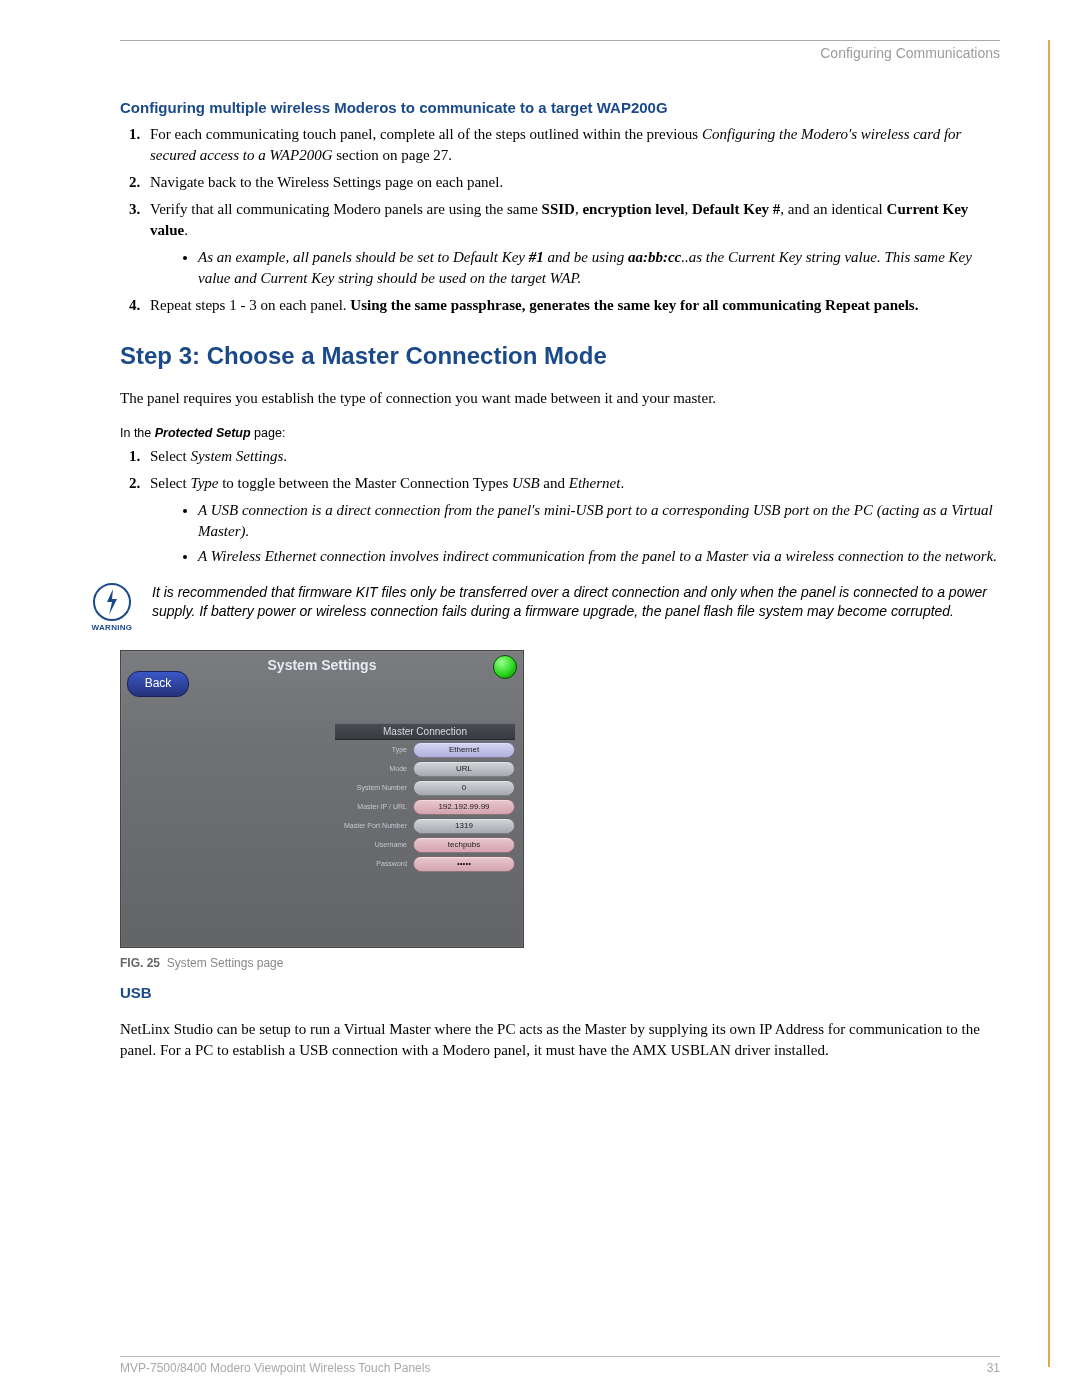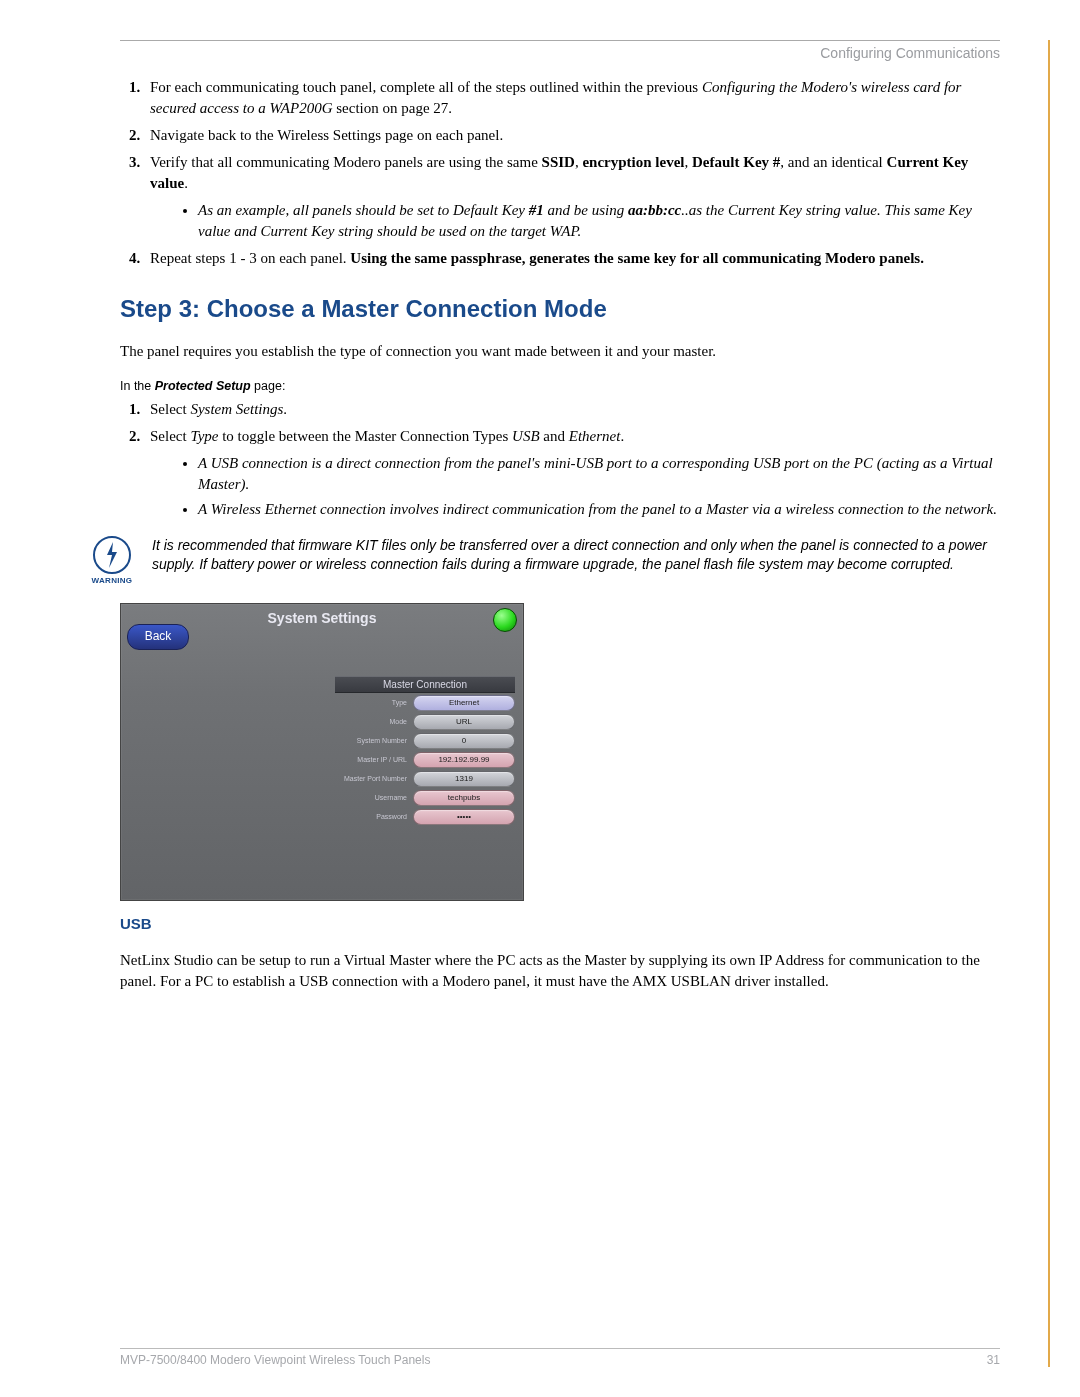--- a/index.html
+++ b/index.html
@@ -18,21 +18,21 @@
   }
   .top-rule {
     border-top: 1px solid #aaa;
     margin: 0 0 4px 0;
   }
   .header-right {
     text-align: right;
     color: #9a9ca0;
     font-family: Arial, Helvetica, sans-serif;
     font-size: 14px;
-    margin-bottom: 16px;
+    margin-bottom: 38px;
   }
   .section-heading {
     font-family: Arial, Helvetica, sans-serif;
     font-weight: bold;
     color: #1a4a8a;
     font-size: 15px;
     margin: 14px 0 8px 0;
   }
   .h2-heading {
     font-family: Arial, Helvetica, sans-serif;
@@ -217,21 +217,21 @@
     font-family: Arial, Helvetica, sans-serif;
     font-size: 12px;
     color: #888;
     margin: 8px 0 14px 0;
   }
   .fig-caption b { color: #666; }
 
   .footer {
     position: absolute;
     left: 120px; right: 80px;
-    bottom: 30px;
+    bottom: 22px;
     text-align: right;
   }
   .footer-rule {
     border-top: 1px solid #bbb;
     margin-bottom: 4px;
   }
   .footer-row {
     display: flex;
     justify-content: space-between;
     font-family: Arial, Helvetica, sans-serif;
@@ -247,36 +247,37 @@
 </style>
 </head>
 <body>
 
 <div class="page">
   <div class="right-edge"></div>
 
   <div class="top-rule"></div>
   <div class="header-right">Configuring Communications</div>
 
+  <div class="section-heading">Configuring multiple wireless Moderos to communicate to a target WAP200G</div>
 
   <ol class="num-list">
     <li>
       <span>For each communicating touch panel, complete all of the steps outlined within the previous </span><span class="italic">Configuring the Modero's wireless card for secured access to a WAP200G</span><span> section on page 27.</span>
     </li>
     <li>Navigate back to the Wireless Settings page on each panel.</li>
     <li>
       <span>Verify that all communicating Modero panels are using the same </span><span class="bold">SSID</span><span>, </span><span class="bold">encryption level</span><span>, </span><span class="bold">Default Key #</span><span>, and an identical </span><span class="bold">Current Key value</span><span>.</span>
       <ul class="bullet">
         <li>
           <span>As an example, all panels should be set to Default Key </span><span class="bold">#1</span><span> and be using </span><span class="bold">aa:bb:cc</span><span>..as the Current Key string value. This same Key value and Current Key string should be used on the target WAP.</span>
         </li>
       </ul>
     </li>
     <li>
-      <span>Repeat steps 1 - 3 on each panel. </span><span class="bold">Using the same passphrase, generates the same key for all communicating Modero panels.</span>
+      <span>Repeat steps 1 - 3 on each panel. </span><span class="bold">Using the same passphrase, generates the same key for all communicating Repeat panels.</span>
     </li>
   </ol>
 
   <div class="h2-heading">Step 3: Choose a Master Connection Mode</div>
   <div class="body-text">The panel requires you establish the type of connection you want made between it and your master.</div>
   <div class="protected-line">
     <span>In the </span><span class="ital">Protected Setup</span><span> page:</span>
   </div>
 
   <ol class="num-list">
@@ -336,20 +337,24 @@
         <div class="mc-label">Username</div>
         <div class="mc-pill pill-pink">techpubs</div>
       </div>
       <div class="mc-row">
         <div class="mc-label">Password</div>
         <div class="mc-pill pill-pink">•••••</div>
       </div>
     </div>
   </div>
 
+  <div class="fig-caption">
+    <b>FIG. 25</b>
+    &nbsp;<span>System Settings page</span>
+  </div>
 
   <div class="sub-heading">USB</div>
   <div class="body-text">NetLinx Studio can be setup to run a Virtual Master where the PC acts as the Master by supplying its own IP Address for communication to the panel. For a PC to establish a USB connection with a Modero panel, it must have the AMX USBLAN driver installed.</div>
 
   <div class="footer">
     <div class="footer-rule"></div>
     <div class="footer-row">
       <span>MVP-7500/8400 Modero Viewpoint Wireless Touch Panels</span>
       <span>31</span>
     </div>

